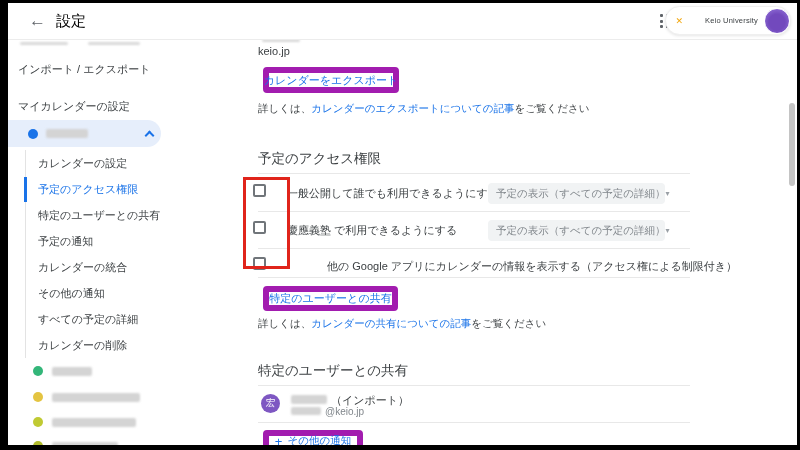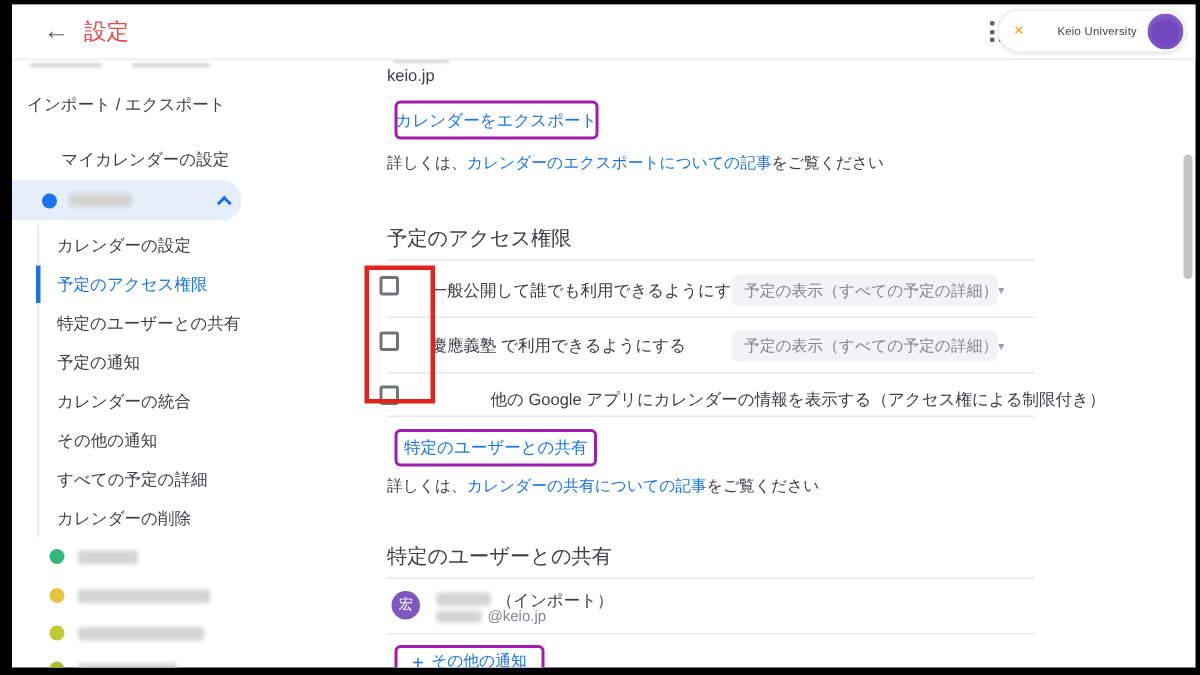--- a/index.html
+++ b/index.html
@@ -6,21 +6,21 @@
   html,body { width:800px; height:450px; background:#000; overflow:hidden;
               font-family:"Liberation Sans","DejaVu Sans",sans-serif; }
   .app { position:absolute; left:8px; top:3px; width:789px; height:442px;
          background:#fff; overflow:hidden; }
   .abs { position:absolute; white-space:nowrap; }
 
   
   .header { position:absolute; left:0; top:0; right:0; height:37px;
             border-bottom:1px solid #ececec; background:#fff; z-index:5; }
   .back { left:21px; top:8px; font-size:17px; color:#5f6368; cursor:pointer; }
-  .title { left:48px; top:9px; font-size:15px; color:#ef4444; }
+  .title { left:48px; top:9px; font-size:15px; color:#000000; }
   .apps-grid { left:652px; top:11px; width:15px; height:15px; display:grid;
                grid-template-columns:repeat(3,1fr); gap:2px; cursor:pointer; }
   .apps-grid i { width:3px; height:3px; background:#5f6368; border-radius:1px; }
   .acct-pill { right:6px; top:3px; height:29px; border:1px solid #efefef;
                border-radius:16px; box-shadow:0 1px 3px rgba(0,0,0,.10);
                display:flex; align-items:center; padding-left:9px; background:#fff; }
   .org-mark { font-size:9px; font-weight:bold; margin-right:4px; }
   .org-name { font-size:7.5px; color:#3c4043; letter-spacing:.2px;padding-left:18px; }
   .acct-avatar { width:26px; height:26px; border-radius:50%; margin-left:6px;
                  background:radial-gradient(circle at 50% 55%, #7249bd 45%, #9a7ce0 100%);
@@ -39,21 +39,21 @@
                 border-left:2px solid #1a73e8; border-top:2px solid #1a73e8;
                 transform:rotate(45deg); }
   .guide { left:17px; top:147px; width:1px; height:208px; background:#e3e3e3; }
   .active-bar { left:16px; top:174px; width:3px; height:25px; background:#1a73e8; }
   .sub-item { left:30px; font-size:11px; color:#3c4043; cursor:pointer; }
   .sub-item.active { color:#1a73e8; }
   .cal-dot { width:10px; height:10px; border-radius:50%; left:25px; }
 
   
   .plain { font-size:11px; color:#3c4043; }
-  .btn { border:2px solid #a21caf; border-radius:4px; background:#fff;
+  .btn { border:6px solid #a21caf; border-radius:4px; background:#fff;
          color:#1a73e8; font-size:11px; display:flex; align-items:center;
          justify-content:center; cursor:pointer; }
   .note { font-size:10.5px; color:#3c4043; }
   .link { color:#1a73e8; cursor:pointer; }
   .sec-title { font-size:13.5px; color:#3c4043; }
   .divider { height:1px; background:#e8e8e8; }
   .checkbox { width:13px; height:13px; border:2px solid #70757a; border-radius:2px;
               background:#fff; cursor:pointer; }
   .row-label { font-size:11px; color:#3c4043; }
   .dropdown { width:177px; height:21px; background:#f1f3f4; border-radius:4px;
@@ -92,21 +92,21 @@
       <span class="acct-avatar"></span>
     </div>
   </div>
 
   <div>
     <span class="abs smudge" style="left:12px; top:39px; width:48px; height:3px;"></span>
     <span class="abs smudge" style="left:80px; top:39px; width:52px; height:3px;"></span>
 
     <span class="abs side-item" style="left:10px; top:59px;">インポート / エクスポート</span>
 
-    <span class="abs side-item" style="left:10px; top:96px; cursor:default;margin-left:23px;">マイカレンダーの設定</span>
+    <span class="abs side-item" style="left:10px; top:96px; cursor:default;">マイカレンダーの設定</span>
 
     <div class="abs sel-pill"></div>
     <span class="abs sel-dot" style="background-color: rgb(26, 115, 232);"></span>
     <span class="abs redact" style="left:38px; top:126px; width:42px; height:9px;"></span>
     <span class="abs chevron-up"></span>
 
     <span class="abs guide"></span>
     <span class="abs active-bar" style="background-color: rgb(26, 115, 232);"></span>
 
     <span class="abs sub-item" style="top:153px;">カレンダーの設定</span>

